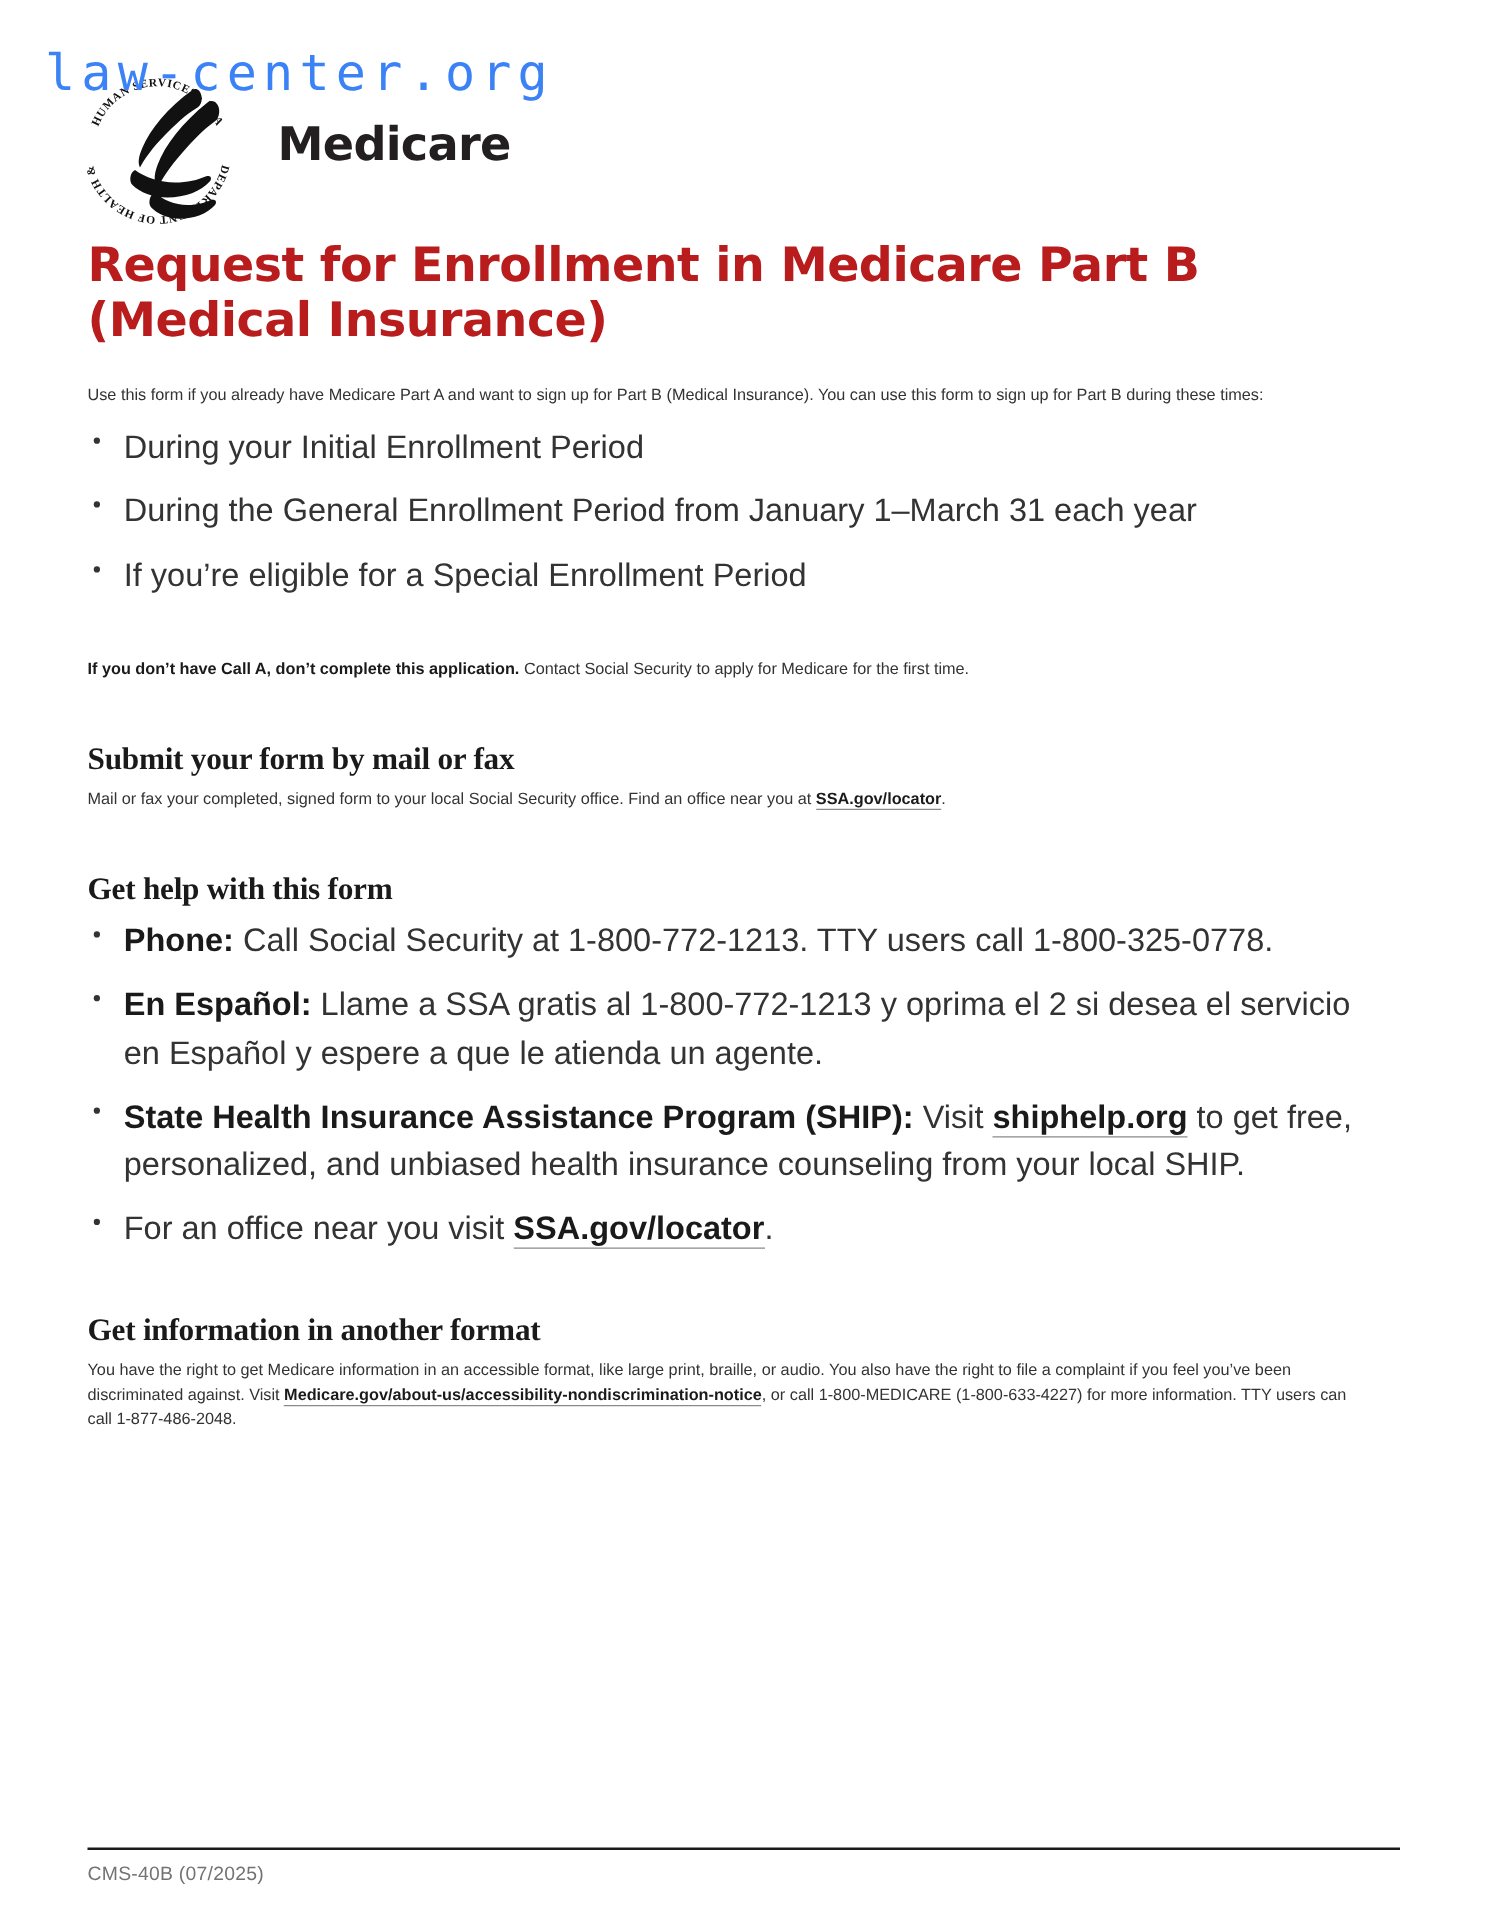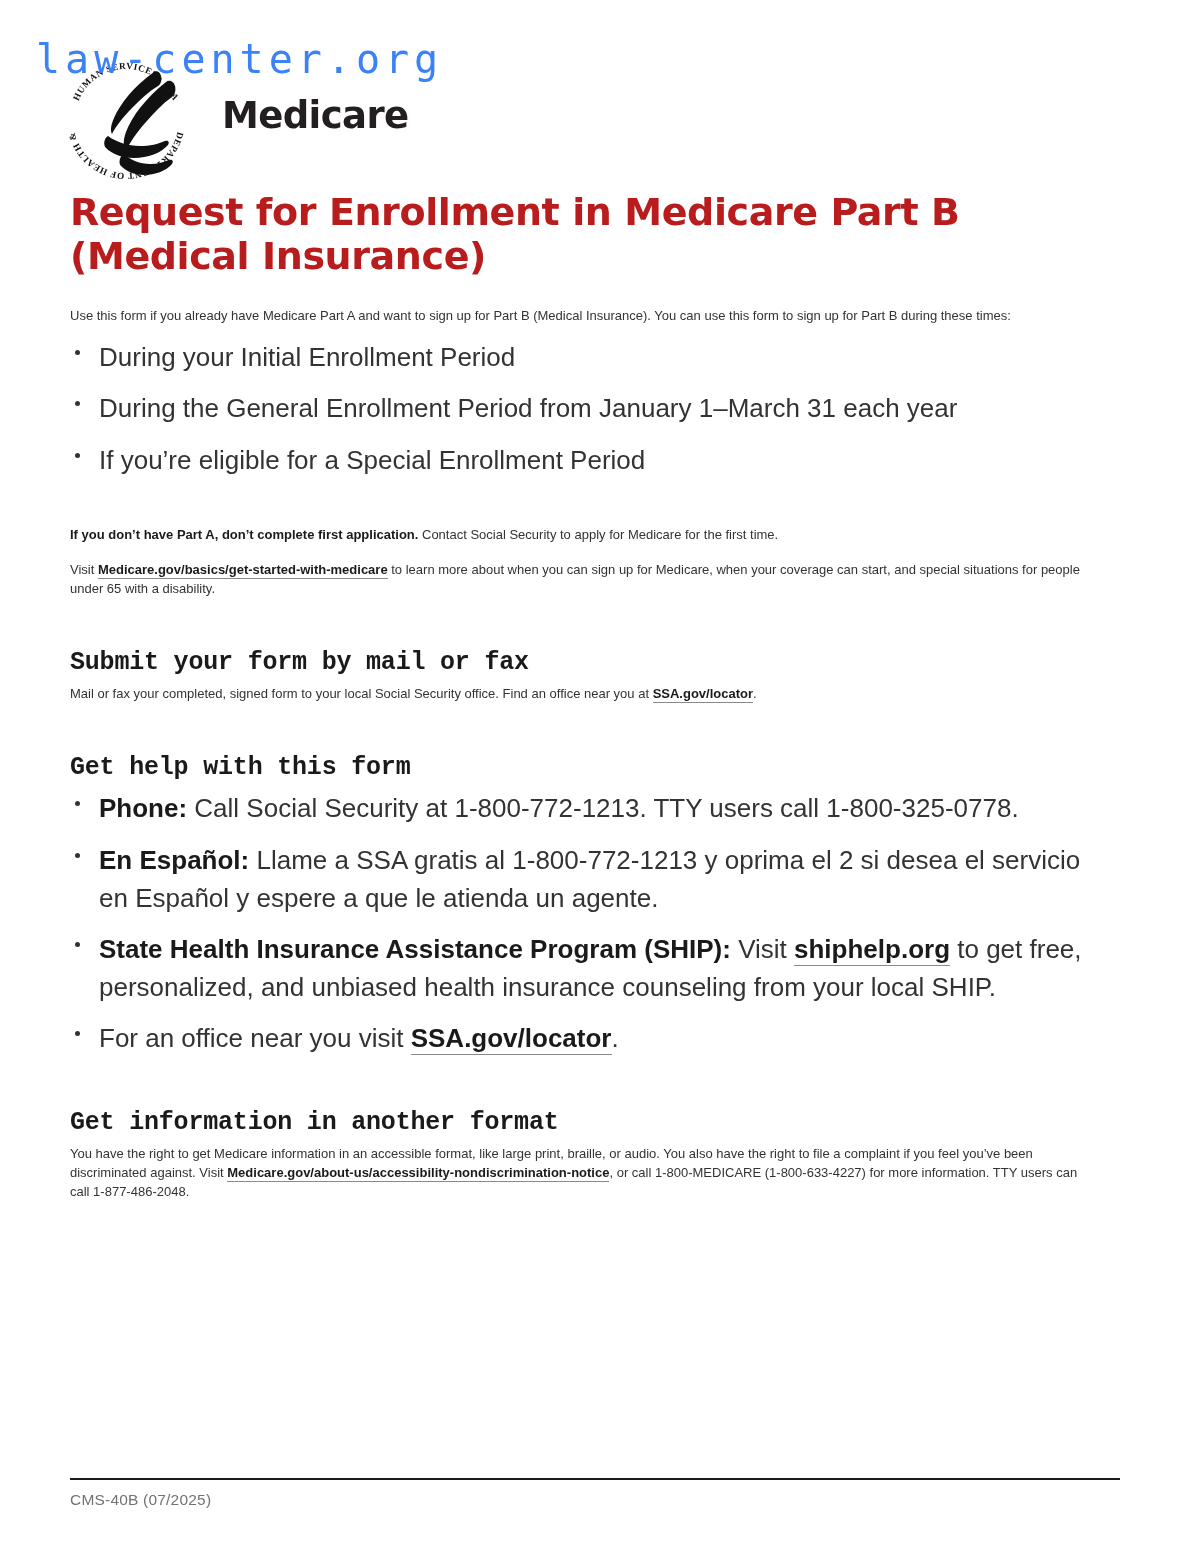--- a/index.html
+++ b/index.html
@@ -70,21 +70,21 @@
     font-size: 38px;
     line-height: 1.16;
     font-weight: bold;
     letter-spacing: -0.4px;
     color: #b91c1c;
     margin: 0 0 28px 0;
     max-width: 980px;
   }
 
   h2.section-head {
-    font-family: Liberation Mono, monospace;
+    font-family: Liberation Serif, serif;
     font-size: 25px;
     font-weight: bold;
     letter-spacing: -0.2px;
     color: #1a1a1a;
     margin: 0 0 7px 0;
   }
 
   p.body, li.body {
     font-size: 13px;
     line-height: 1.47;
@@ -193,23 +193,22 @@
     <p class="body tight">Use this form if you already have Medicare Part A and want to sign up for Part B (Medical Insurance). You can use this form to sign up for Part B during these times:</p>
 
     <ul class="bullets">
       <li class="body">During your Initial Enrollment Period</li>
       <li class="body">During the General Enrollment Period from January 1–March 31 each year</li>
       <li class="body">If you’re eligible for a Special Enrollment Period</li>
     </ul>
 
     <div class="sec-gap"></div>
 
-    <p class="body"><span class="bold">If you don’t have Part A, don’t complete first application.</span><span> Contact Social Security to apply for Medicare for the first time.</span></p>
-
-    <p class="body"><span>Visit </span><a class="link" href="#">Medicare.gov/basics/get-started-with-medicare</a><span> to learn more about when you can sign up for Medicare, when your coverage can start, and special situations for people under 65 with a disability.</span></p>
+    <p class="body"><span class="bold">If you don’t have Call A, don’t complete this application.</span><span> Contact Social Security to apply for Medicare for the first time.</span></p>
+
 
     <div class="sec-gap-lg"></div>
 
     <h2 class="section-head">Submit your form by mail or fax</h2>
     <p class="body"><span>Mail or fax your completed, signed form to your local Social Security office. Find an office near you at </span><a class="link" href="#">SSA.gov/locator</a><span>.</span></p>
 
     <div class="sec-gap-lg"></div>
 
     <h2 class="section-head">Get help with this form</h2>
     <ul class="bullets">

